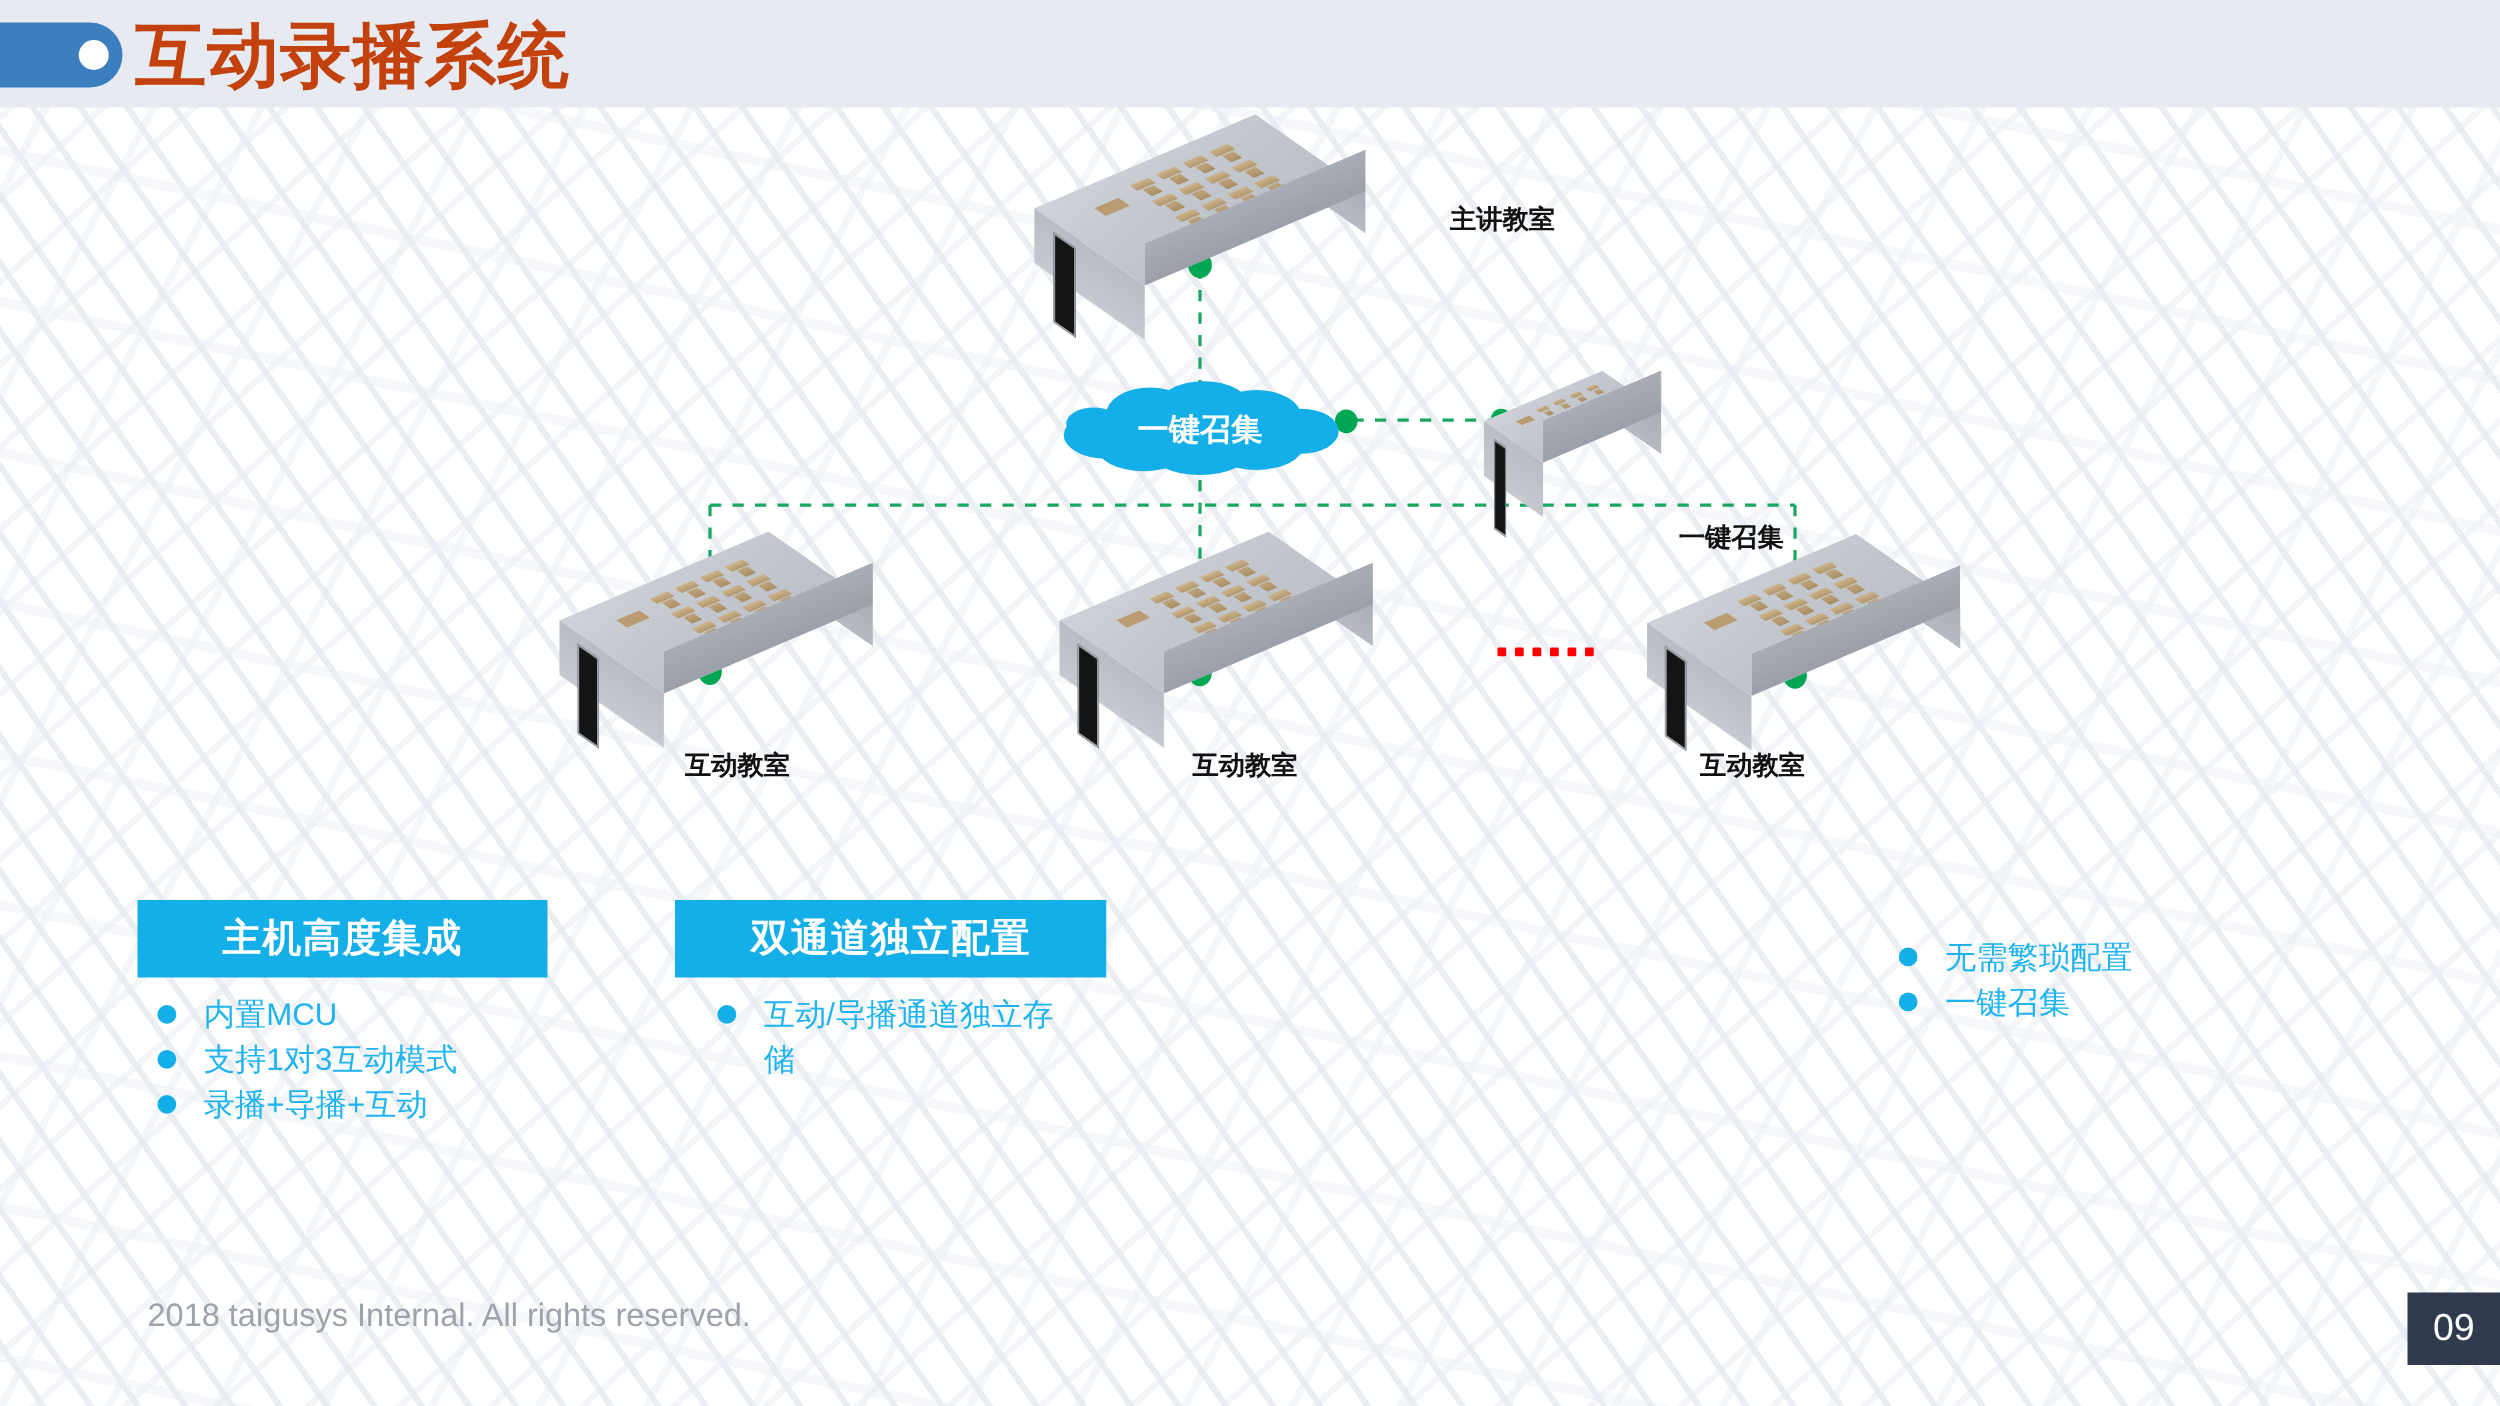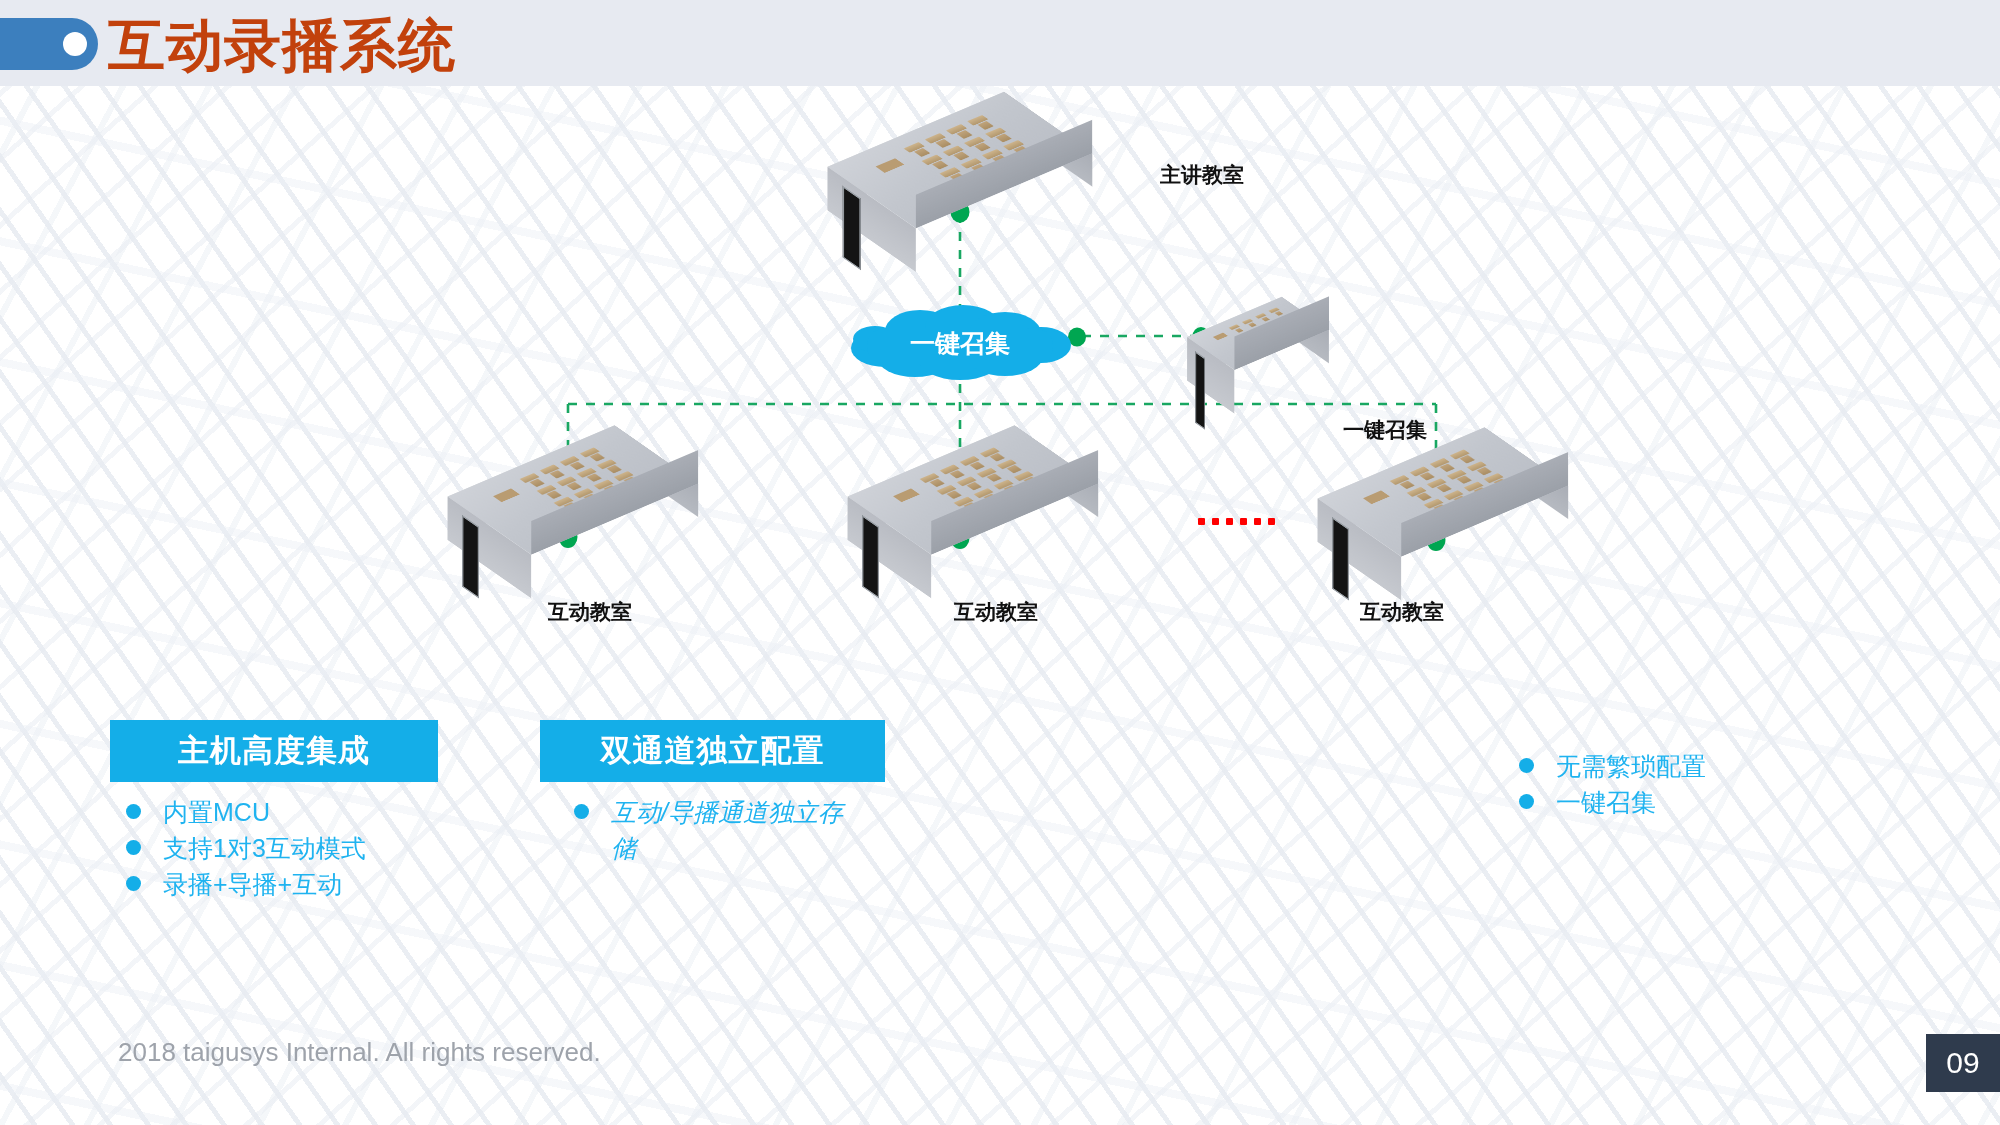--- a/index.html
+++ b/index.html
@@ -610,21 +610,21 @@
           <span class="txt">录播+导播+互动</span>
         </div>
       </div>
     </div>
 
     <div class="feature" style="left:540px; width:345px;">
       <div class="feature-title">双通道独立配置</div>
       <div class="feature-list" style="margin-top:12px; padding-left:22px;">
         <div class="feature-li">
           <span class="bullet"></span>
-          <span class="txt" style="max-width:250px; display:inline-block;font-style:italic;">互动/导播通道独立存储</span>
+          <span class="txt" style="max-width:250px; display:inline-block;">互动/导播通道独立存储</span>
         </div>
       </div>
     </div>
 
 
     <div class="feature" style="left:1493px; width:360px;">
       <div class="feature-list" style="margin-top:28px; padding-left:14px;">
         <div class="feature-li">
           <span class="bullet"></span>
           <span class="txt">无需繁琐配置</span>

